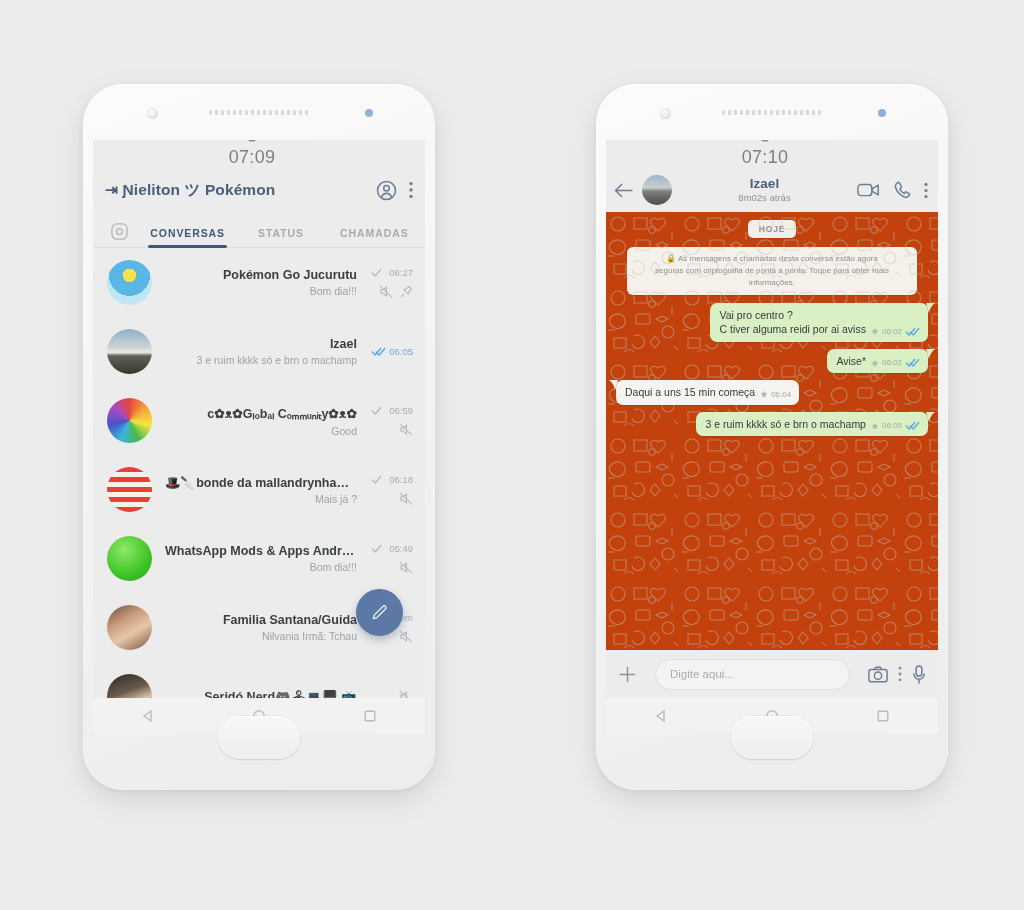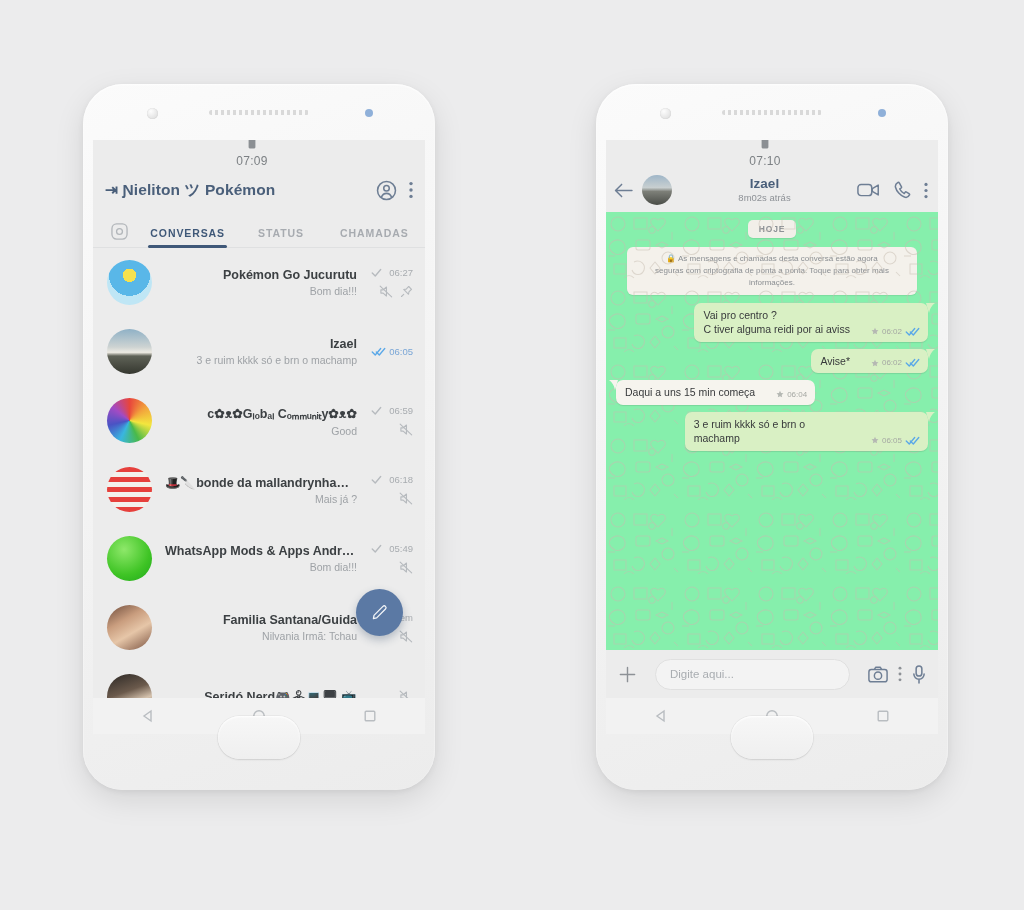--- a/index.html
+++ b/index.html
@@ -60,21 +60,21 @@
 
   
   .statusbar {
     height: 28px; display: flex; align-items: center; justify-content: flex-end;
     padding: 0 14px 0 0; gap: 5px; color: #8b8f93; font-size: 11px;
     background: #ececec;
     flex-direction: column;
   }
   .statusbar .sbicon { display: flex; align-items: center; }
   .sb-batt-pct { font-size: 10.5px; letter-spacing: 0.2px; }
-  .sb-time { font-size: 12px; color: #7c8084; letter-spacing: 0.3px; margin-left: 0; }
+  .sb-time { font-size: 18px; color: #7c8084; letter-spacing: 0.3px; margin-left: 0; }
 
   
   .appbar {
     height: 44px; display: flex; align-items: center; padding: 0 12px;
     background: #ececec;
   }
   .appbar-title {
     flex: 1; font-size: 15.5px; font-weight: 700; color: #4a5f7a;
     letter-spacing: 0.1px; white-space: nowrap; overflow: hidden;
   }
@@ -154,21 +154,21 @@
     width: 30px; height: 30px; border-radius: 50%; flex: none; overflow: hidden;
     background: linear-gradient(180deg,#9fb6c8 0%,#c8cfd0 42%,#7d7f78 55%,#4a4d48 100%);
   }
   .conv-names { flex: 1; text-align: center; line-height: 1.15; }
   .conv-name { font-size: 13.5px; font-weight: 700; color: #4a5f7a; }
   .conv-status { font-size: 9.5px; color: #8d9196; margin-top: 1px; }
   .conv-actions { display: flex; align-items: center; gap: 13px; }
 
   .wallpaper {
     position: relative; height: 438px; overflow: hidden;
-    background-color: #86efac;
+    background-color: #c2410c;
   }
   .wallpaper .doodles { position: absolute; inset: 0; opacity: 0.5; }
 
   .datechip-wrap { display: flex; justify-content: center; padding-top: 8px; }
   .datechip {
     background: #f2efe9; color: #8d9196; font-size: 8.5px; font-weight: 700;
     letter-spacing: 0.8px; padding: 4px 11px; border-radius: 5px;
     box-shadow: 0 1px 1px rgba(0,0,0,0.08);
   }
   .noticewrap { display: flex; justify-content: center; padding: 9px 14px 0; }
@@ -178,21 +178,21 @@
     box-shadow: 0 1px 1px rgba(0,0,0,0.08); max-width: 290px;
   }
   .msgs { padding: 8px 10px 0; }
   .msgrow { display: flex; margin-bottom: 7px; }
   .msgrow.out { justify-content: flex-end; }
   .msgrow.in  { justify-content: flex-start; }
   .bubble {
     max-width: 78%; border-radius: 7px; padding: 5px 8px 5px 9px;
     font-size: 10.5px; color: #37393b; line-height: 1.38;
     box-shadow: 0 1px 1px rgba(0,0,0,0.10); position: relative;
-    display: flex; align-items: flex-end; gap: 21px;
+    display: flex; align-items: flex-end; gap: 5px;
   }
   .bubble.out { background: #d9f0c4; }
   .bubble.in  { background: #f6f4ee; }
   .bubble .text { white-space: pre-line; }
   .bubble .tail {
     position: absolute; top: 0; width: 9px; height: 10px;
   }
   .bubble.out .tail { right: -7px; }
   .bubble.in  .tail { left: -7px; }
   .bmeta {

